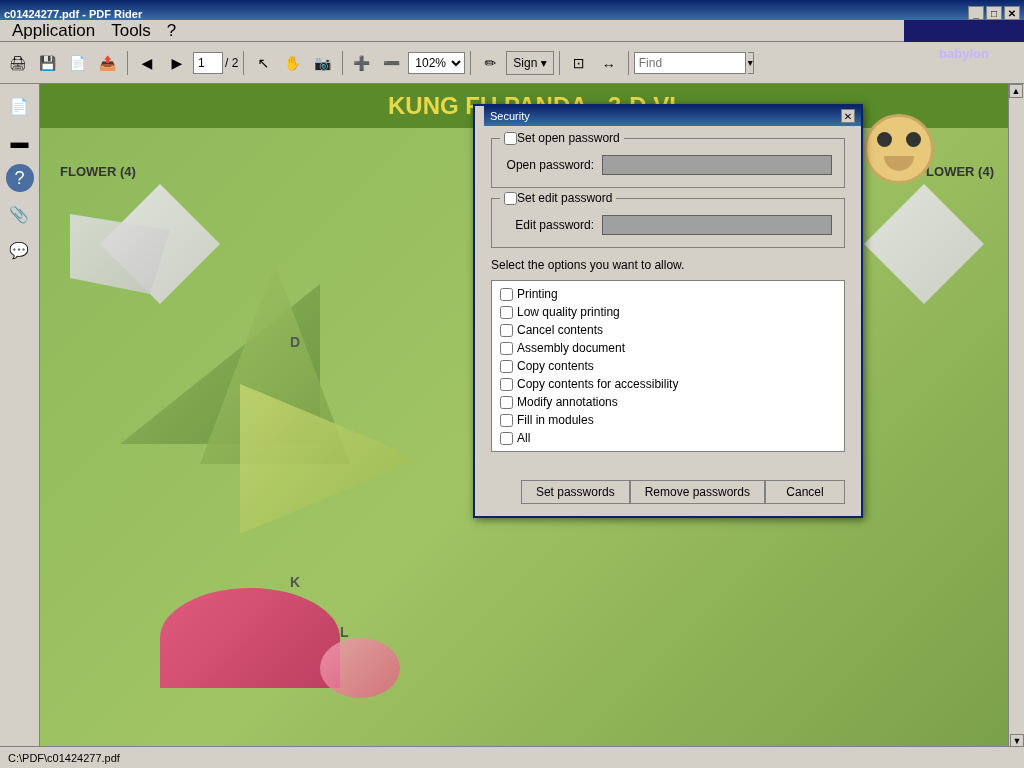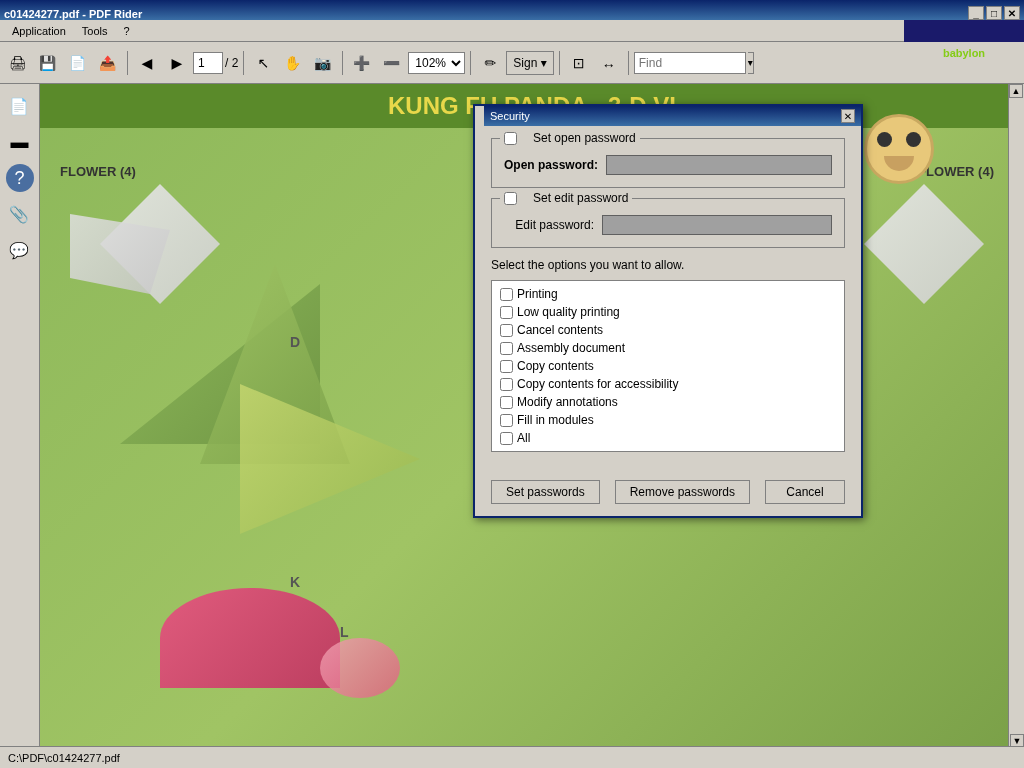--- a/index.html
+++ b/index.html
@@ -27,21 +27,21 @@
     #menu-bar {
       background: #d4d0c8;
       height: 22px;
       display: flex;
       align-items: center;
       padding: 0 4px;
       border-bottom: 1px solid #808080;
     }
     #menu-bar span {
       padding: 2px 8px;
-      font-size: 11px;
+      font-size: 17px;
       cursor: pointer;
     }
 
     
     #babylon-logo {
       position: absolute;
       top: 20px;
       right: 0;
       width: 120px;
       height: 42px;
@@ -190,21 +190,21 @@
     }
     .dialog-section-title {
       position: absolute;
       top: -8px;
       left: 8px;
       background: #d4d0c8;
       padding: 0 4px;
       font-size: 12px;
       display: flex;
       align-items: center;
-      gap: 16px;
+      gap: 0;
     }
     .dialog-row {
       display: flex;
       align-items: center;
       margin: 4px 0;
       gap: 8px;
     }
     .dialog-label { font-size: 12px; white-space: nowrap; min-width: 90px; text-align: right; }
     .dialog-input {
       flex: 1;
@@ -228,22 +228,21 @@
       align-items: center;
       gap: 4px;
       padding: 2px 0;
       font-size: 12px;
     }
 
     .select-text { font-size: 12px; margin-bottom: 6px; }
 
     #dialog-buttons {
       display: flex;
-      justify-content: space-between;
-      gap: 8px;
+      justify-content: flex-end;
       padding: 8px 16px 12px;
     }
     .dialog-btn {
       padding: 4px 14px;
       background: #d4d0c8;
       border: 1px solid #808080;
       font-size: 12px;
       cursor: pointer;
       min-width: 80px;
     }
@@ -268,21 +267,21 @@
     <span>✕</span>
   </div>
 </div>
 
 <div id="menu-bar">
   <span>Application</span>
   <span>Tools</span>
   <span>?</span>
 
   <div id="babylon-logo" style="position:absolute;top:20px;right:0;width:120px;height:22px;background:#1a1a6a;display:flex;flex-direction:column;align-items:center;justify-content:center;">
-    <span style="color:#84cc16;font-size:11px;font-weight:bold;margin-top:44px;">babylon</span>
+    <span style="color:#c4b5fd;font-size:13px;font-weight:bold;margin-top:44px;">babylon</span>
   </div>
 </div>
 
 <div id="toolbar">
   <button class="tb-btn">🖨</button>
   <button class="tb-btn">💾</button>
   <button class="tb-btn">📄</button>
   <button class="tb-btn">📤</button>
   <div class="tb-separator"></div>
   <button class="tb-btn">◀</button>
@@ -374,21 +373,21 @@
       <div id="dialog-close">✕</div>
     </div>
 
     <div id="dialog-body">
 
       <div class="dialog-section">
         <div class="dialog-section-title">
           <input type="checkbox" style="">
           <span>Set open password</span>
         </div>
-        <div class="dialog-row" style="margin-top:8px;font-weight:bold;">
+        <div class="dialog-row" style="margin-top:8px;">
           <span class="dialog-label">Open password:</span>
           <div class="dialog-input"></div>
         </div>
       </div>
 
       <div class="dialog-section">
         <div class="dialog-section-title">
           <input type="checkbox" style="">
           <span>Set edit password</span>
         </div>

